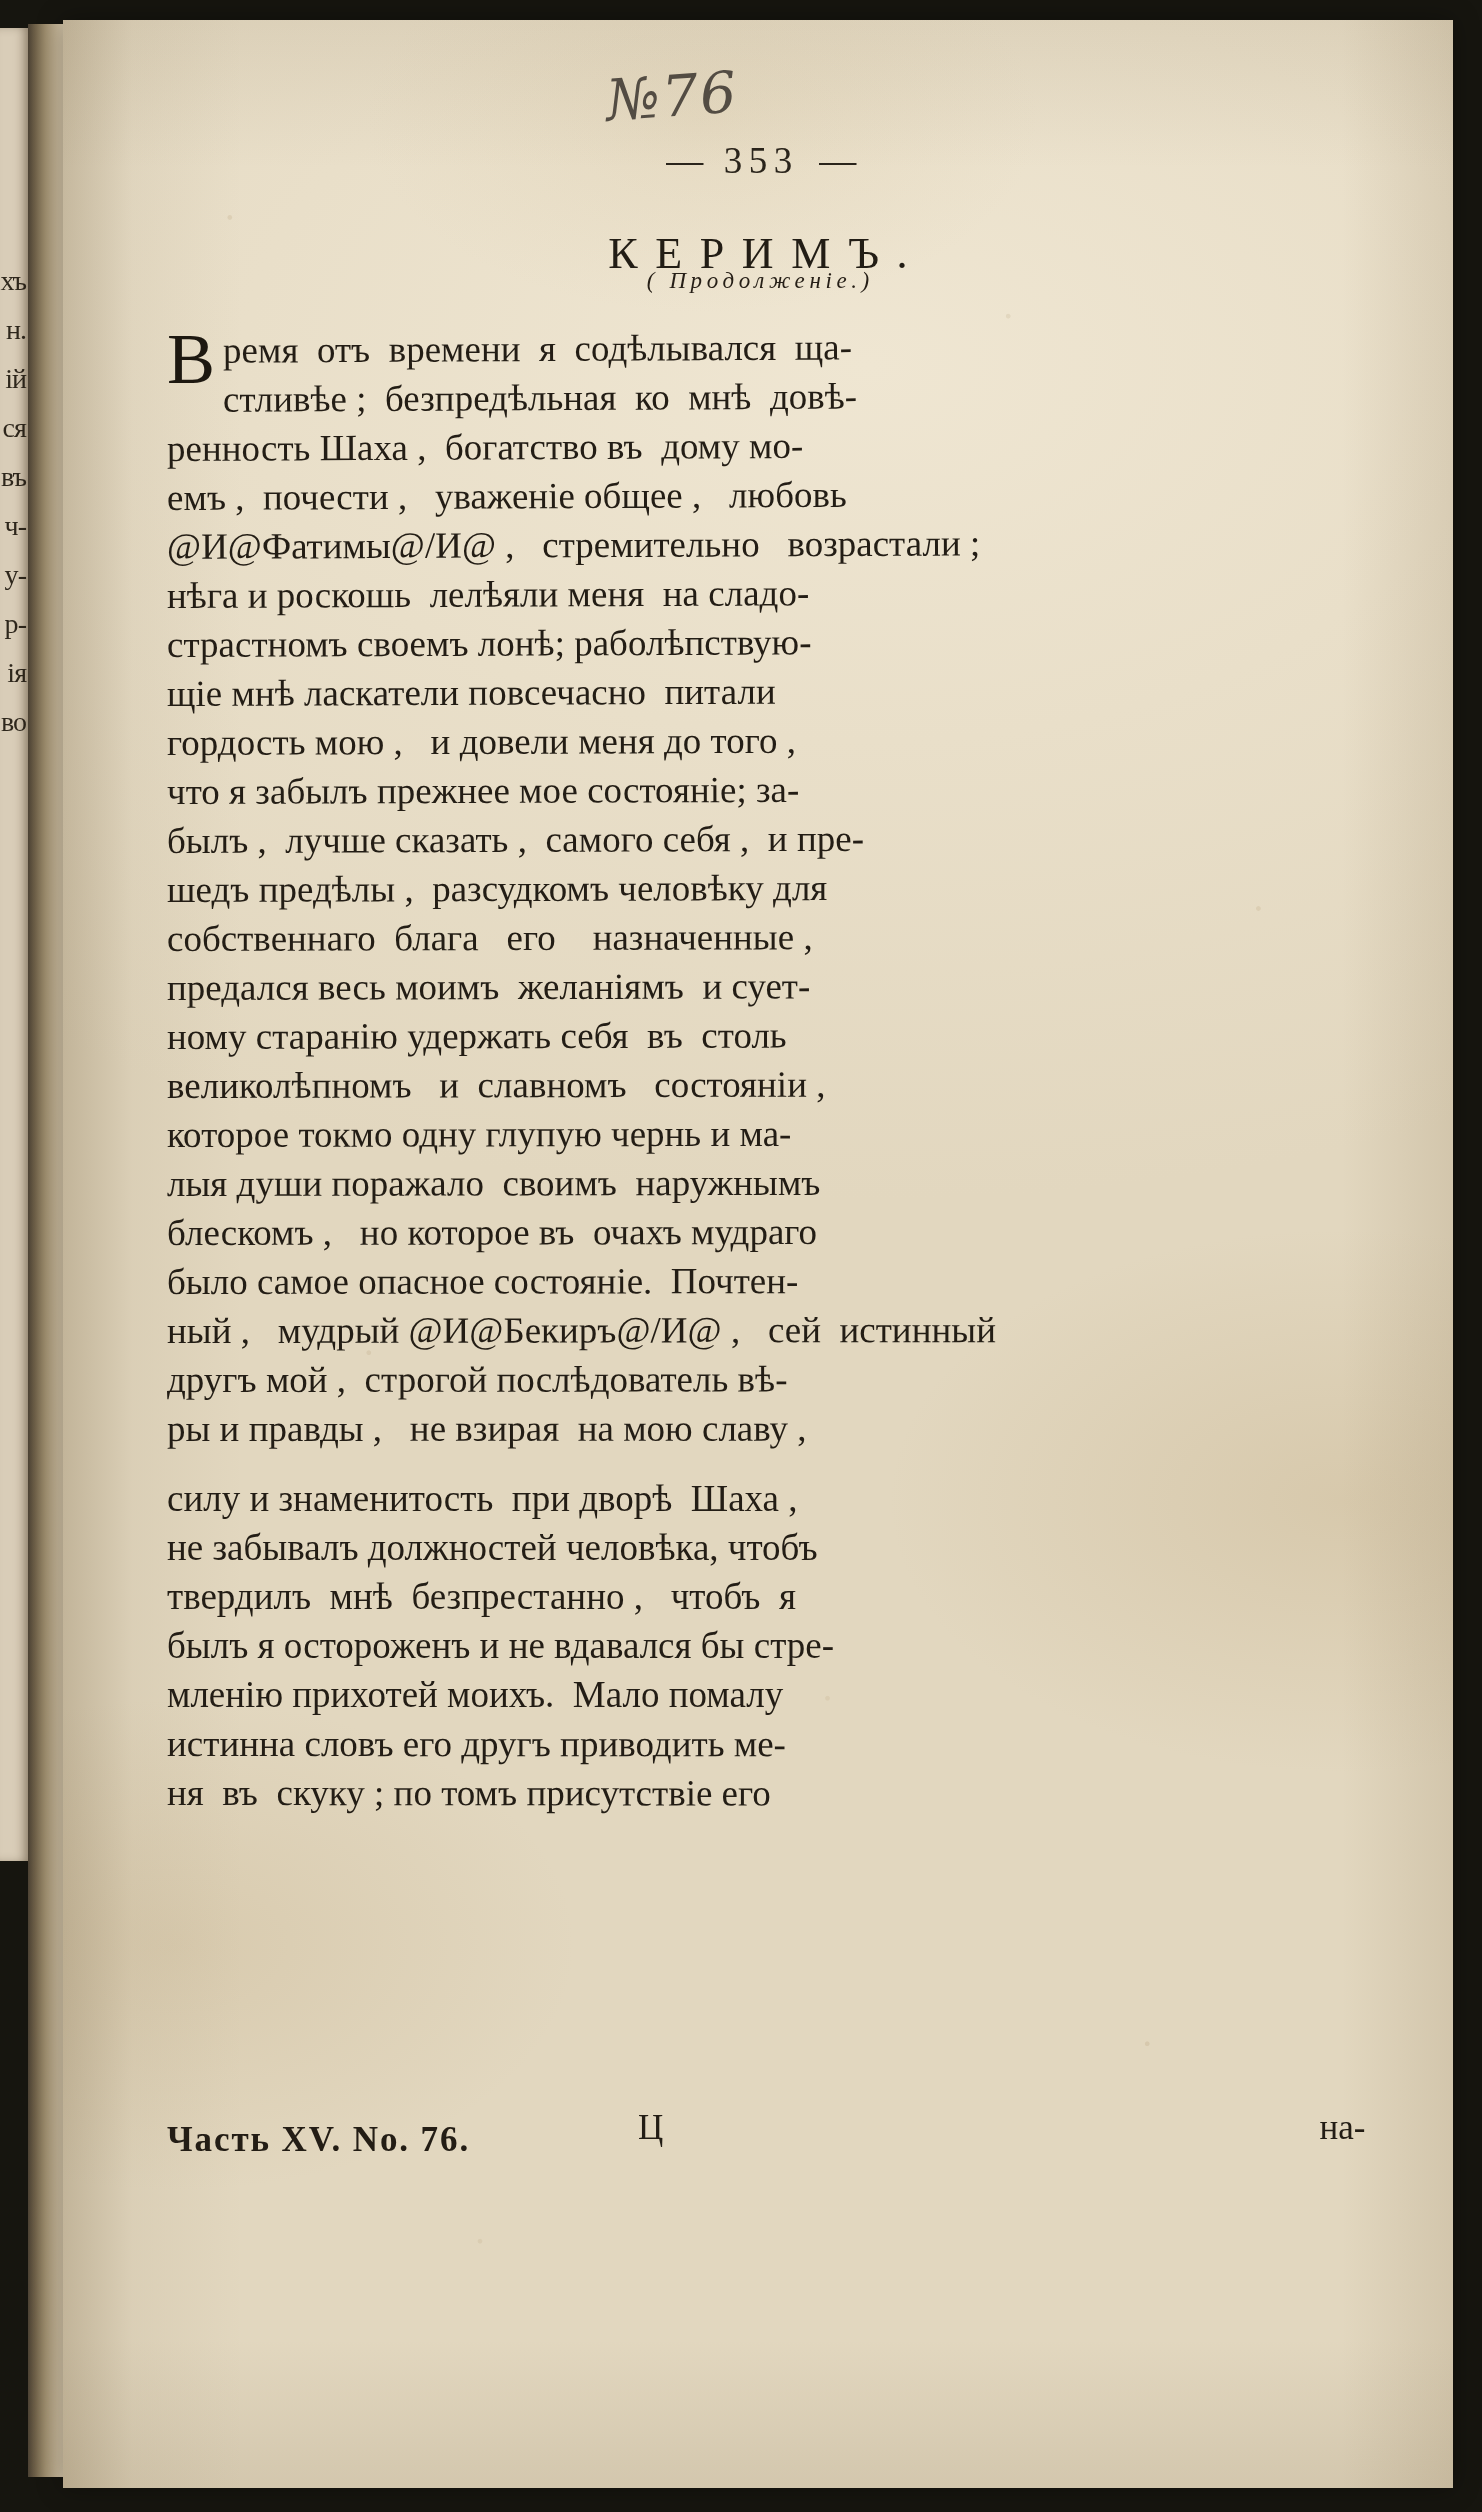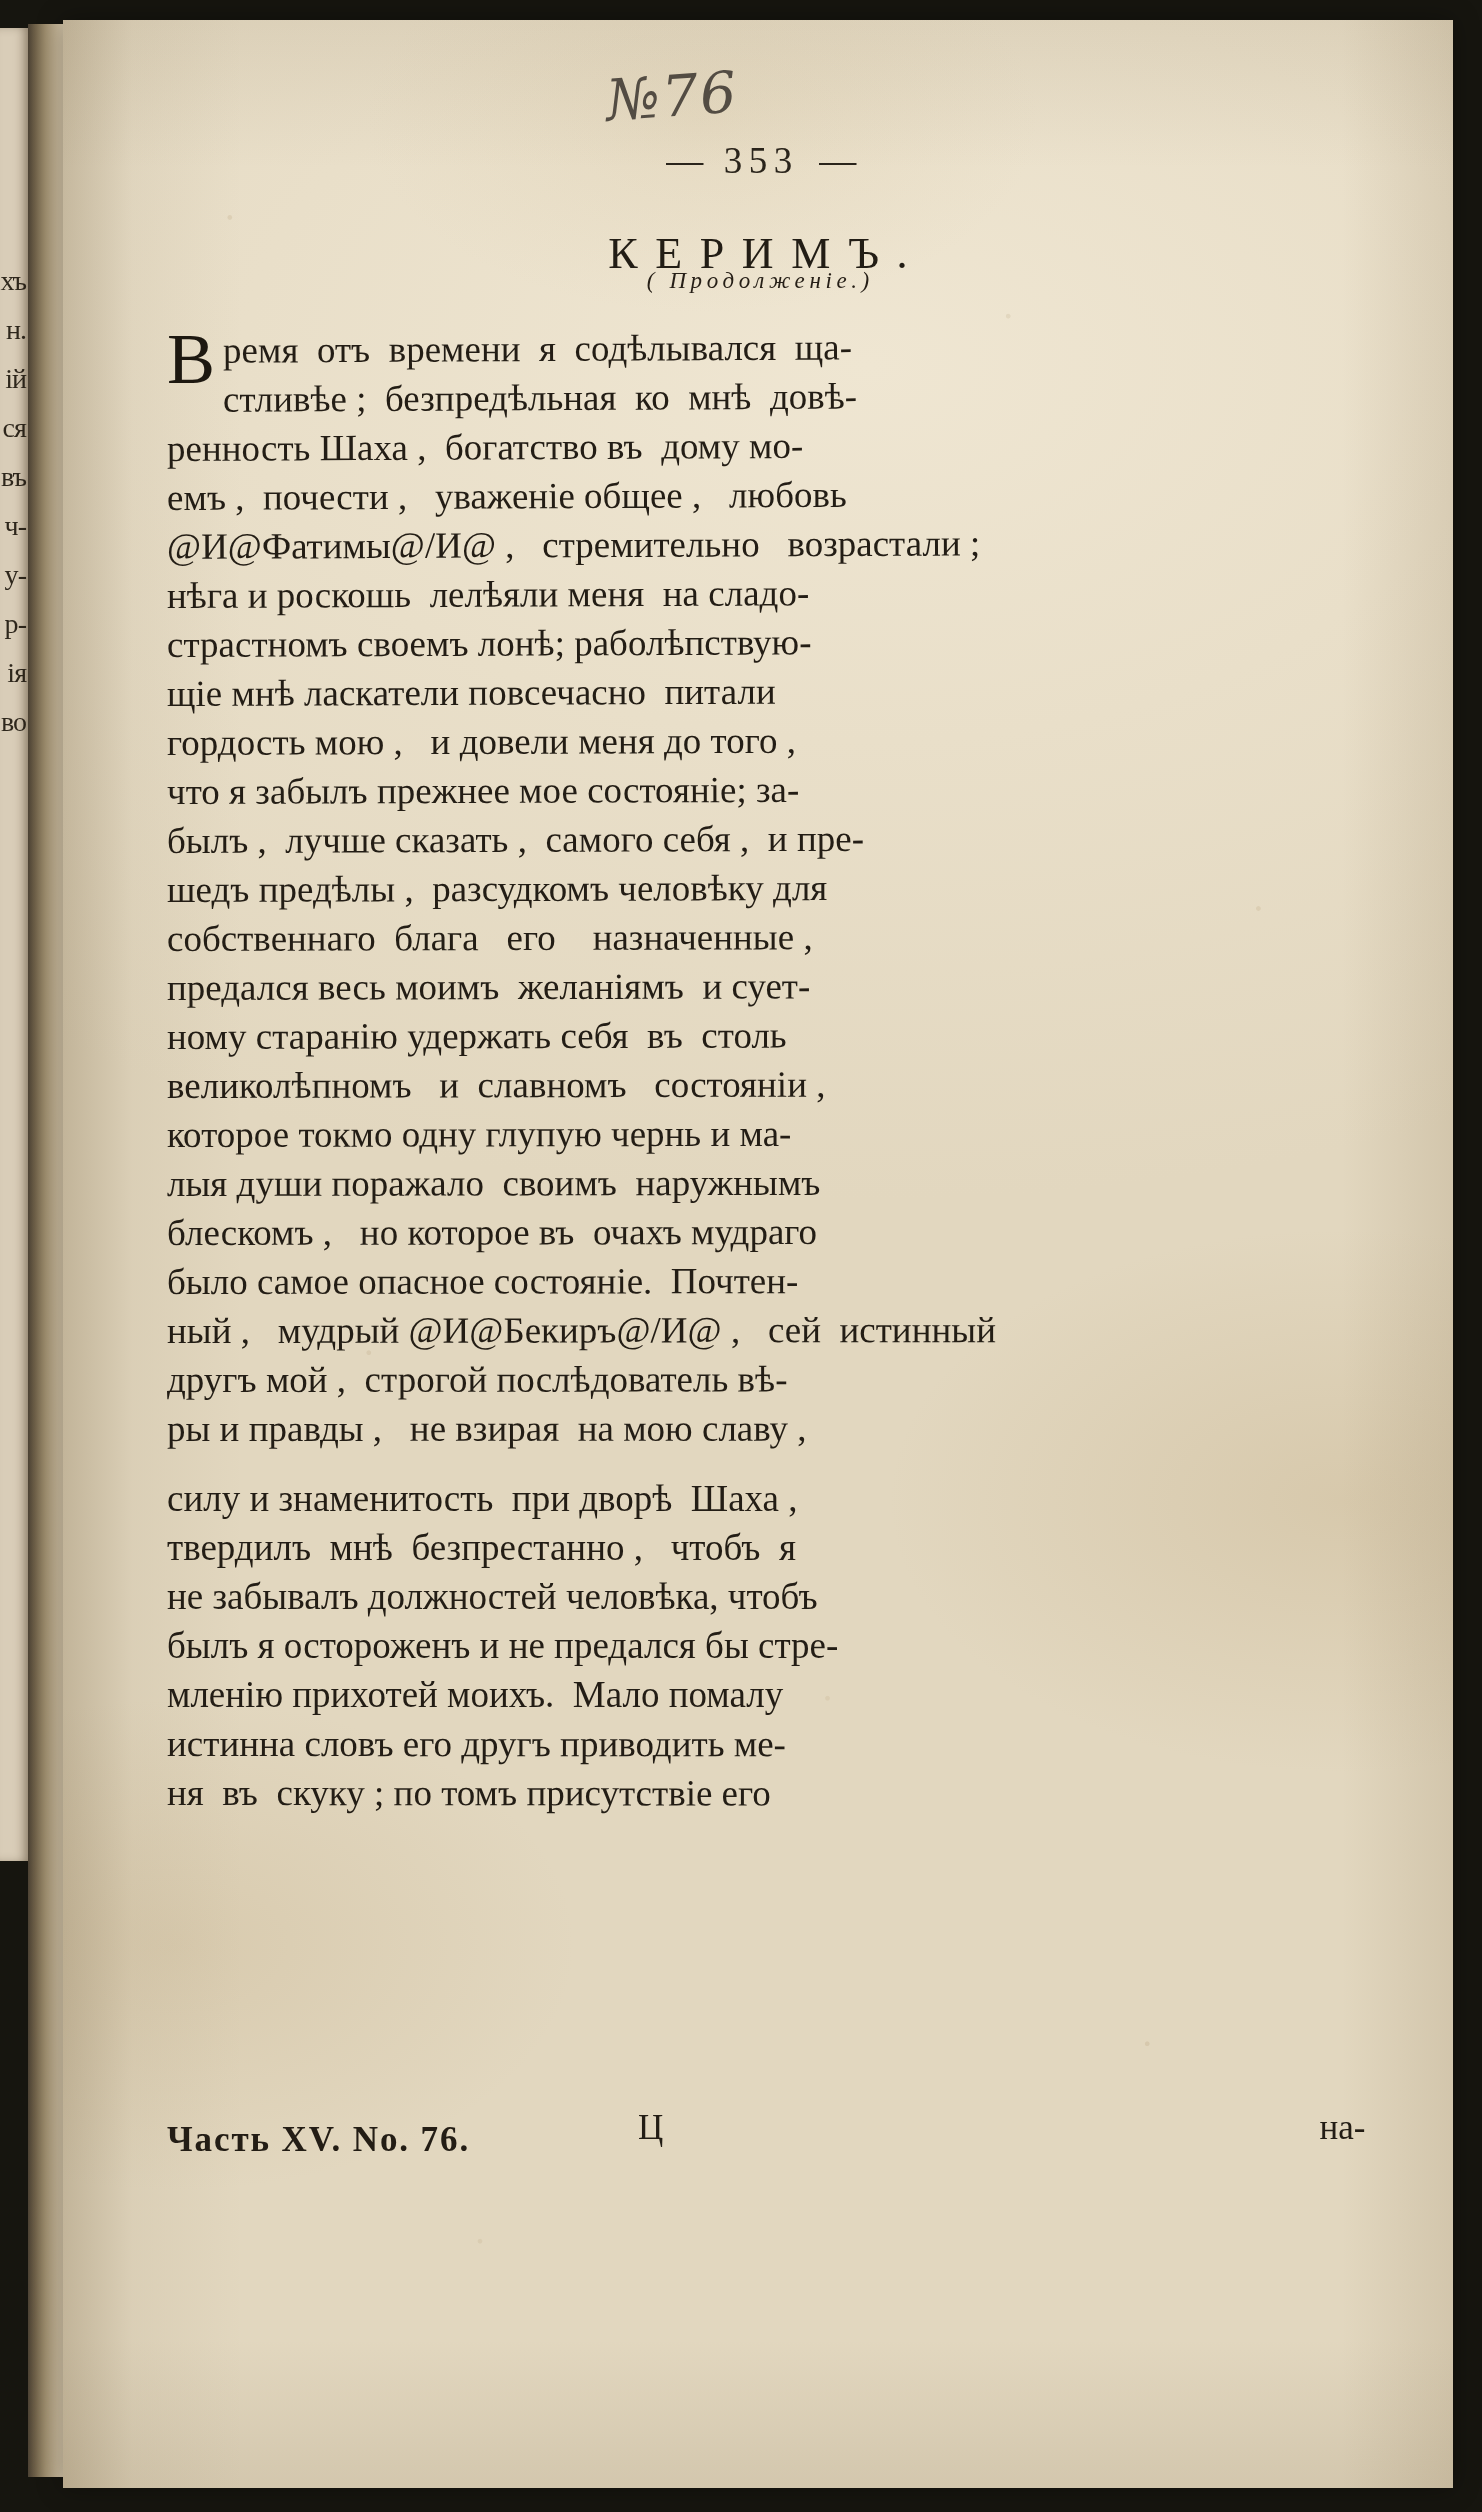--- a/index.html
+++ b/index.html
@@ -254,23 +254,23 @@
             <div class="line" style="transform: rotate(-0.132deg);">ному старанію удержать себя  въ  столь</div>
             <div class="line" style="transform: rotate(-0.12deg);">великолѣпномъ   и  славномъ   состояніи ,</div>
             <div class="line" style="transform: rotate(-0.108deg);">которое токмо одну глупую чернь и ма-</div>
             <div class="line" style="transform: rotate(-0.096deg);">лыя души поражало  своимъ  наружнымъ</div>
             <div class="line" style="transform: rotate(-0.084deg);">блескомъ ,   но которое въ  очахъ мудраго</div>
             <div class="line" style="transform: rotate(-0.072deg);">было самое опасное состояніе.  Почтен-</div>
             <div class="line" style="transform: rotate(-0.06deg);">ный ,   мудрый @И@Бекиръ@/И@ ,   сей  истинный</div>
             <div class="line" style="transform: rotate(-0.048deg);">другъ мой ,  строгой послѣдователь вѣ-</div>
             <div class="line" style="transform: rotate(-0.036deg);">ры и правды ,   не взирая  на мою славу ,</div>
             <div class="line" style="transform: rotate(-0.024deg); margin-top: 21px;">силу и знаменитость  при дворѣ  Шаха ,</div>
+            <div class="line" style="transform: rotate(0deg);">не забывалъ должностей человѣка, чтобъ</div>
             <div class="line" style="transform: rotate(-0.012deg);">твердилъ  мнѣ  безпрестанно ,   чтобъ  я</div>
-            <div class="line" style="transform: rotate(0deg);">не забывалъ должностей человѣка, чтобъ</div>
-            <div class="line" style="transform: rotate(0.012deg);">былъ я остороженъ и не предался бы стре-</div>
+            <div class="line" style="transform: rotate(0.012deg);">былъ я остороженъ и не вдавался бы стре-</div>
             <div class="line" style="transform: rotate(0.024deg);">мленію прихотей моихъ.  Мало помалу</div>
             <div class="line" style="transform: rotate(0.036deg);">истинна словъ его другъ приводить ме-</div>
             <div class="line" style="transform: rotate(0.048deg);">ня  въ  скуку ; по томъ присутствіе его</div>
           </div>
       </div>
 
       <div class="footer">
         <span class="part">Часть XV. No. 76.</span>
         <span class="sigmark">Ц</span>
         <span class="catch">на-</span>

